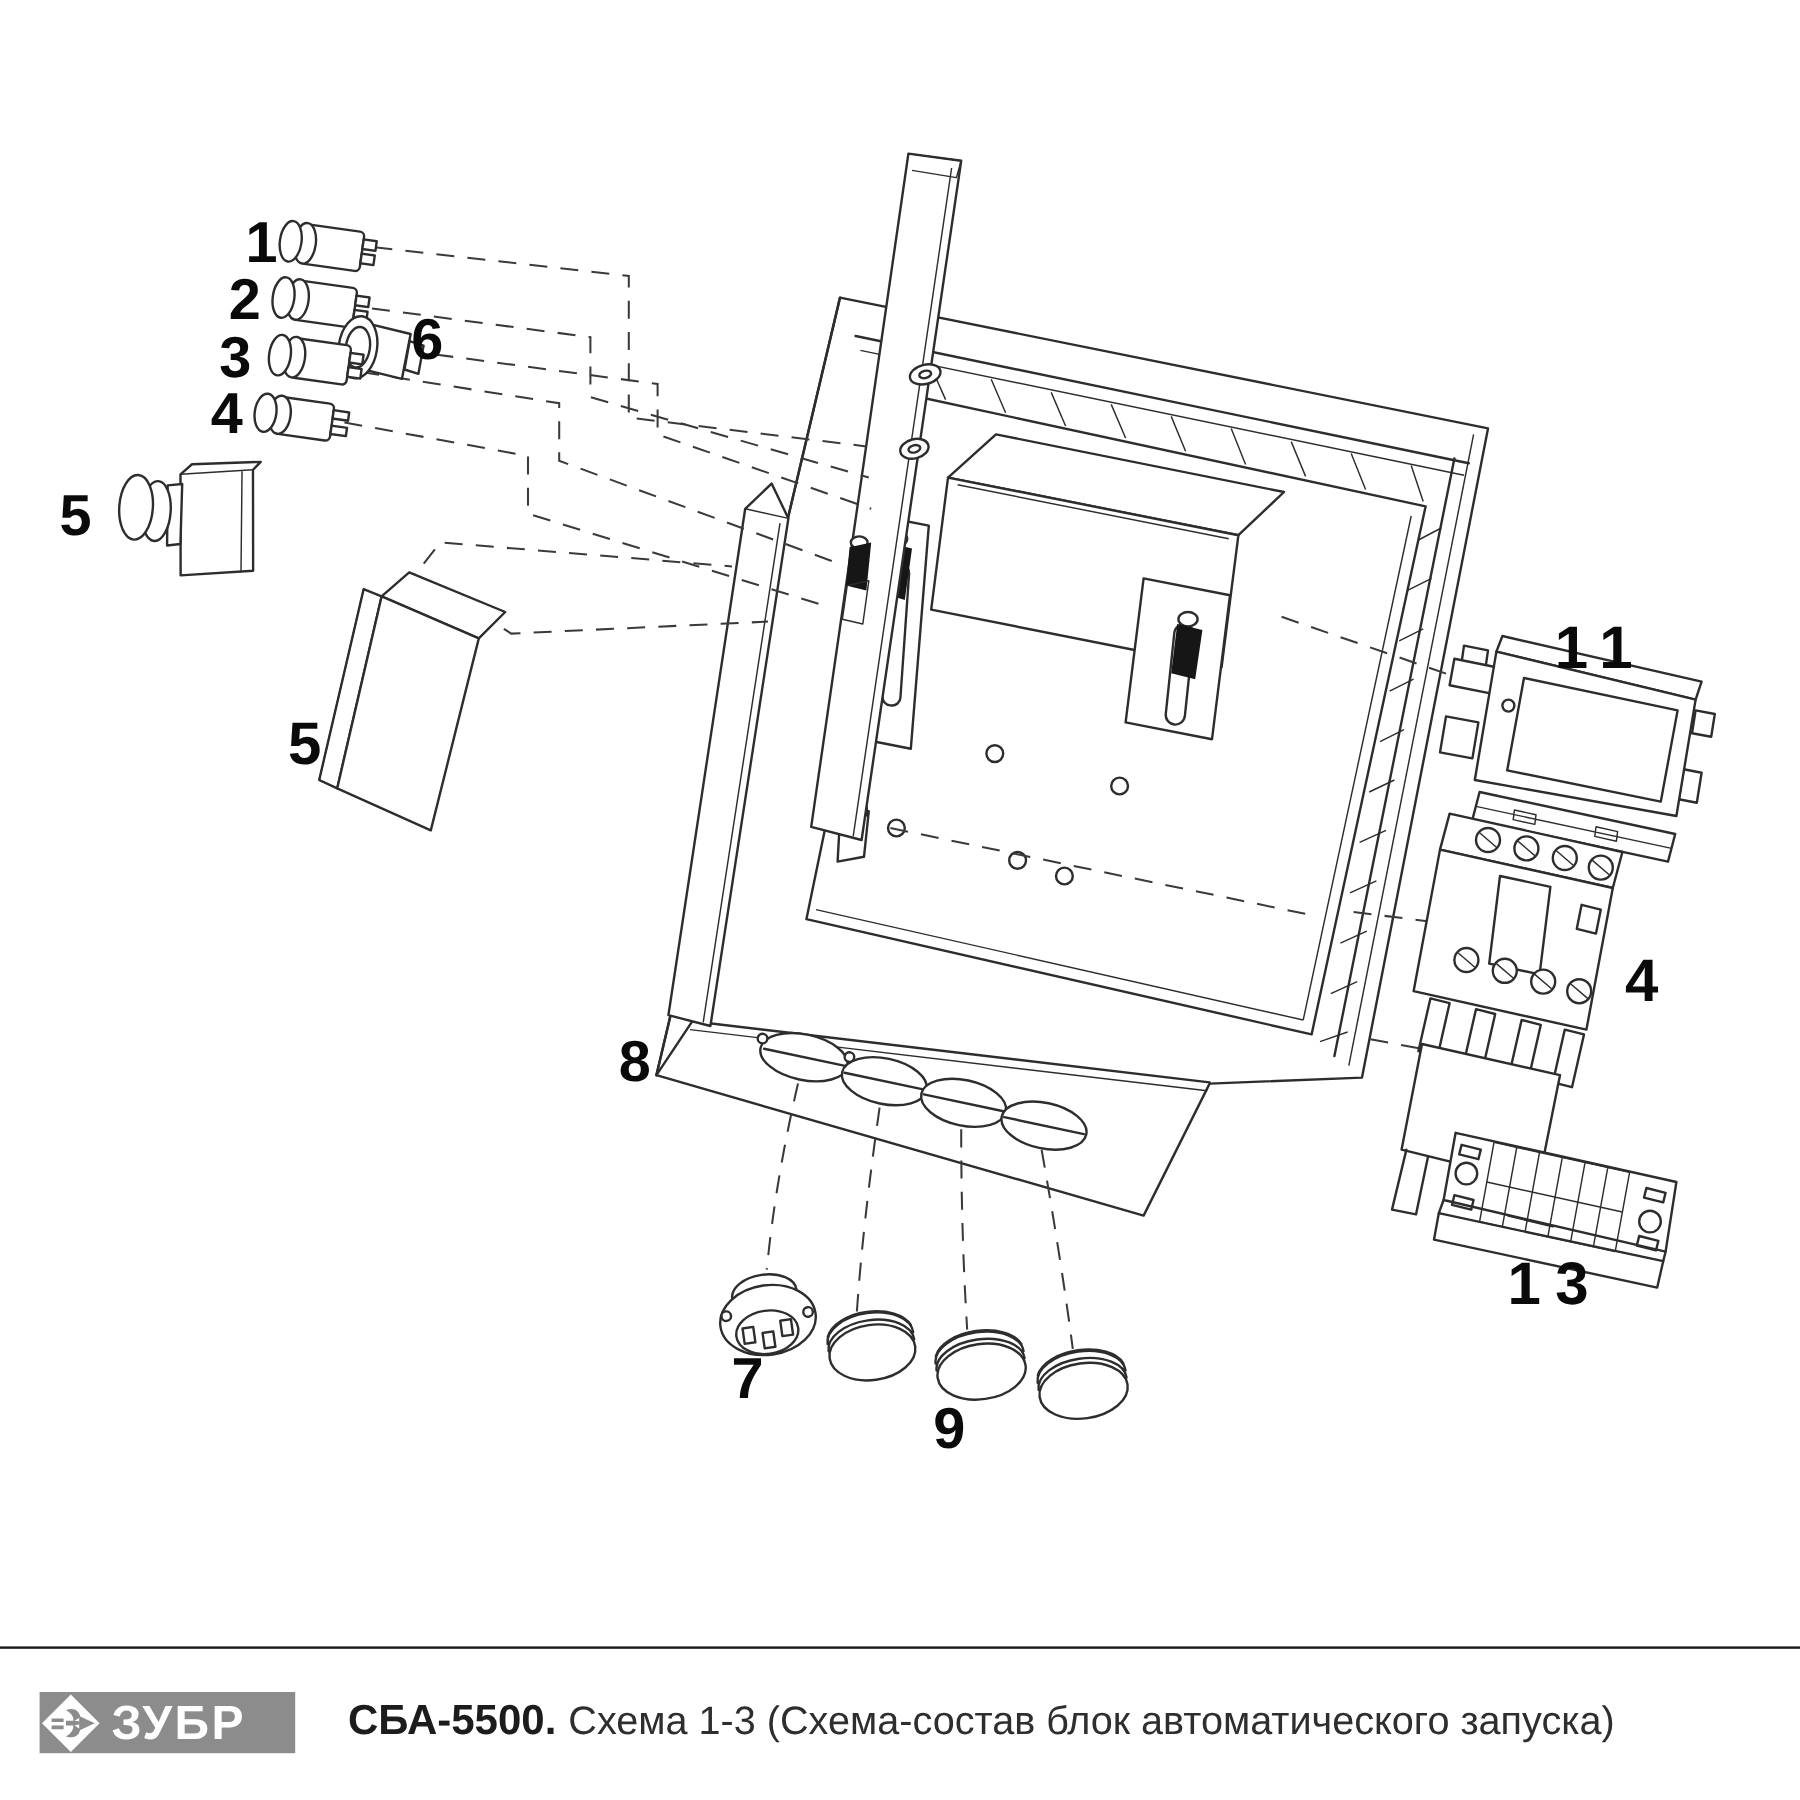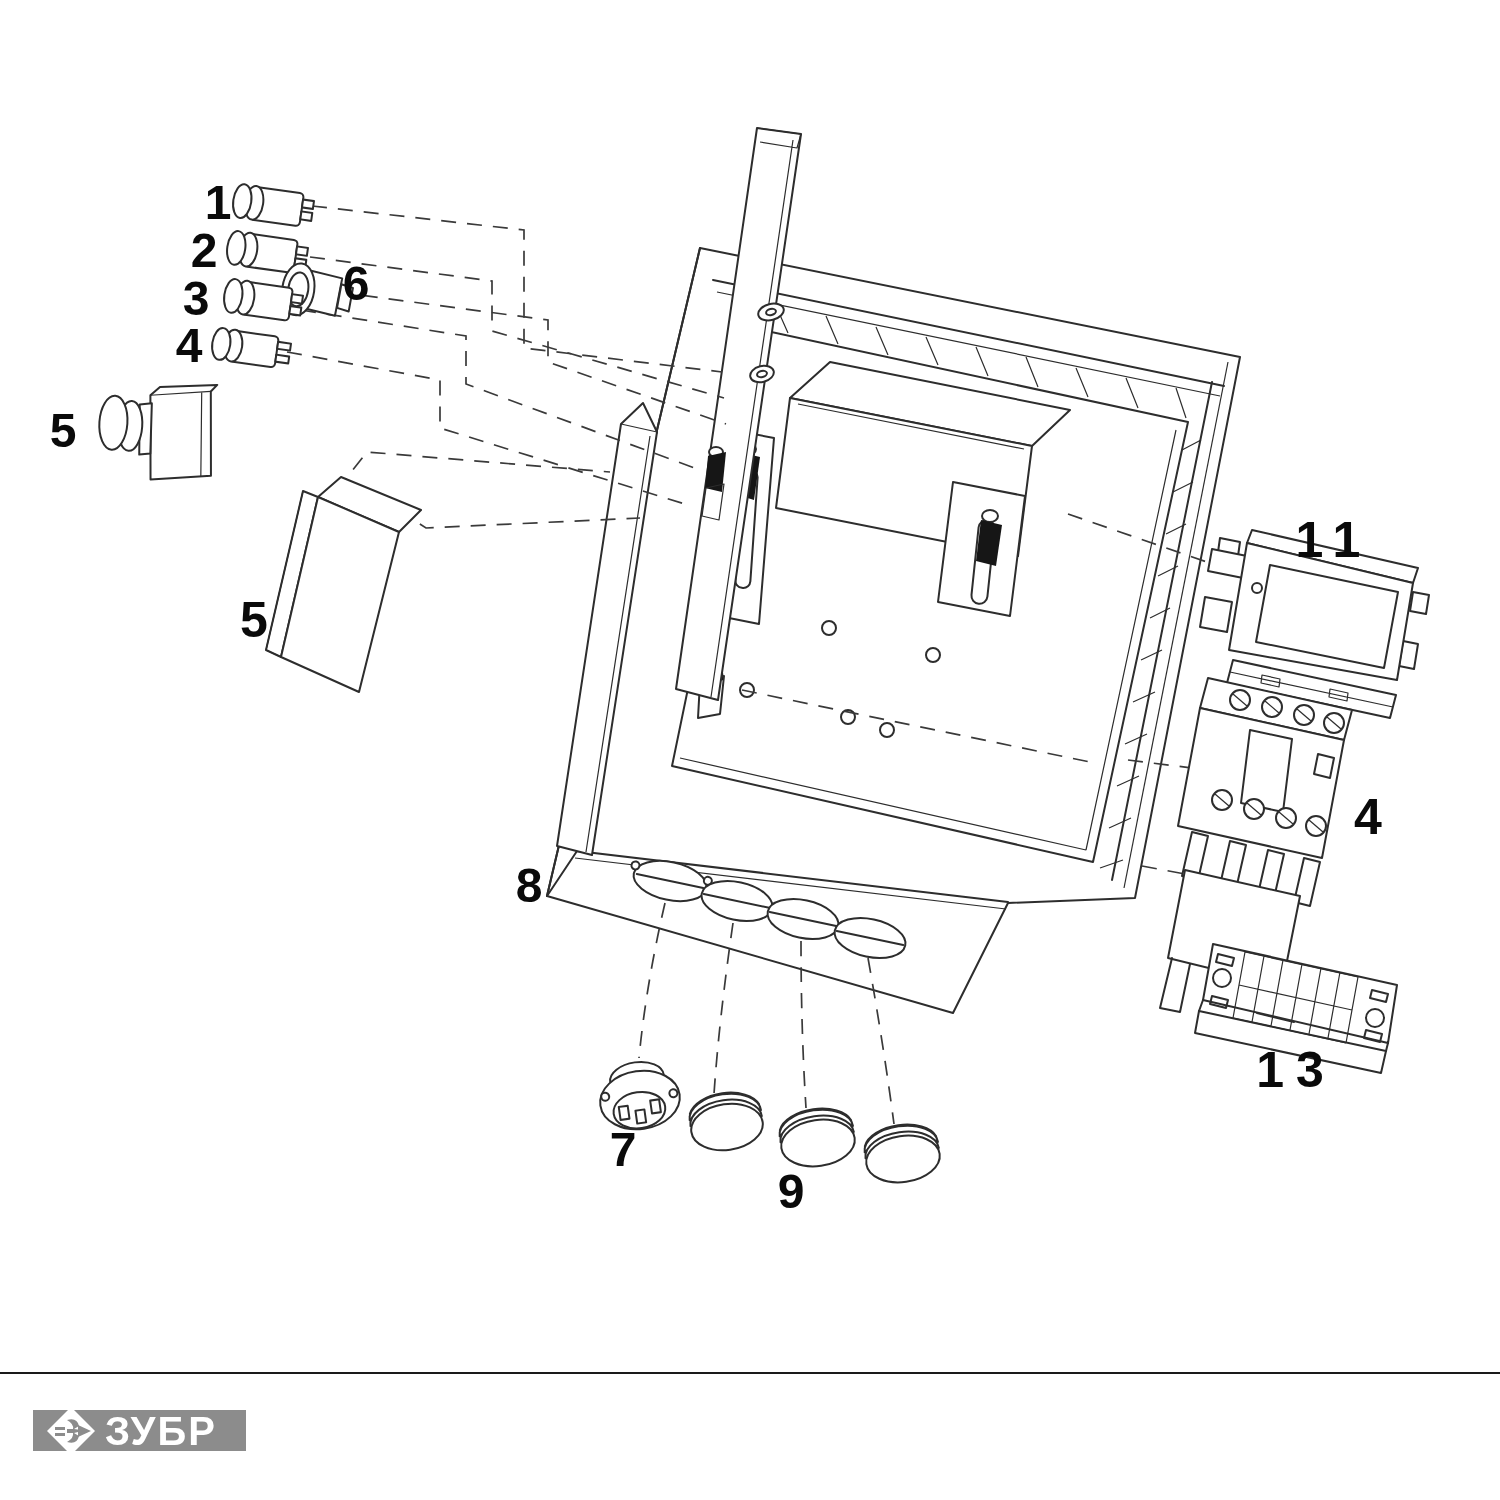--- a/index.html
+++ b/index.html
@@ -3,22 +3,22 @@
 <meta charset="utf-8">
 <style>
   html,body{margin:0;padding:0;background:#ffffff;}
   .page{position:relative;width:1500px;height:1500px;background:#fff;overflow:hidden;
         font-family:"Liberation Sans",sans-serif;}
   .diagram{position:absolute;left:0;top:0;width:1500px;height:1372px;}
   .plabel{position:absolute;transform:translate(-50%,-50%);font-weight:700;font-size:48px;
           color:#0a0a0a;white-space:nowrap;line-height:1;}
   .plabel.wide{letter-spacing:12px;margin-right:-12px;font-size:50px;}
   .footer{position:absolute;left:0;top:1372px;width:1500px;height:128px;border-top:2px solid #1a1a1a;}
-  .brand{position:absolute;left:33px;top:36px;width:213px;height:41px;display:flex;
-         align-items:center;gap:8px;padding-left:12px;box-sizing:border-box;}
+  .brand{position:absolute;left:33px;top:36px;width:213px;height:51px;display:flex;
+         align-items:center;gap:8px;padding-left:0;box-sizing:border-box;}
   .brand span{color:#ffffff;font-weight:700;font-size:40px;letter-spacing:2px;line-height:1;}
   .titlebox{position:absolute;left:290px;top:40px;white-space:nowrap;}
   .titlebox .model{font-weight:700;font-size:35px;color:#1c1c1c;}
   .titlebox .subtitle{font-weight:400;font-size:33px;color:#2e2e2e;margin-left:10px;}
   svg .ln{fill:none;stroke:#2d2d2d;stroke-width:2;stroke-linejoin:round;stroke-linecap:round;}
   svg .lnw{fill:#ffffff;stroke:#2d2d2d;stroke-width:2;stroke-linejoin:round;stroke-linecap:round;}
   svg .thin{fill:none;stroke:#2d2d2d;stroke-width:1.2;stroke-linejoin:round;}
   svg .dash{fill:none;stroke:#3a3a3a;stroke-width:1.7;stroke-dasharray:15 11;stroke-linecap:butt;}
   svg .blk{fill:#161616;stroke:none;}
 </style>
@@ -297,14 +297,17 @@
   <div class="footer">
     <div class="brand" style="background-color: rgb(140, 140, 140);">
       <svg width="52" height="52" viewBox="0 0 52 52">
         <polygon points="26,2 50,26 26,50 2,26" fill="#ffffff"></polygon>
         <path d="M10,22 h10 v3 h-10 z M10,28 h10 v3 h-10 z" fill="#8c8c8c"></path>
         <path d="M22,15 q10,-3 12,6 l-5,3 q8,1 8,2 l-8,2 5,3 q-2,9 -12,6 q7,-4 6,-9 h-6 v-4 h6 q1,-5 -6,-9 z" fill="#8c8c8c"></path>
         <polygon points="33,20 46,26 33,32" fill="#8c8c8c"></polygon>
       </svg>
       <span>ЗУБР</span>
     </div>
+    <div class="titlebox">
+      <span class="model">СБА-5500.</span><span class="subtitle">Схема 1-3 (Схема-состав блок автоматического запуска)</span>
+    </div>
   </div>
 </div>
 
 </body></html>

